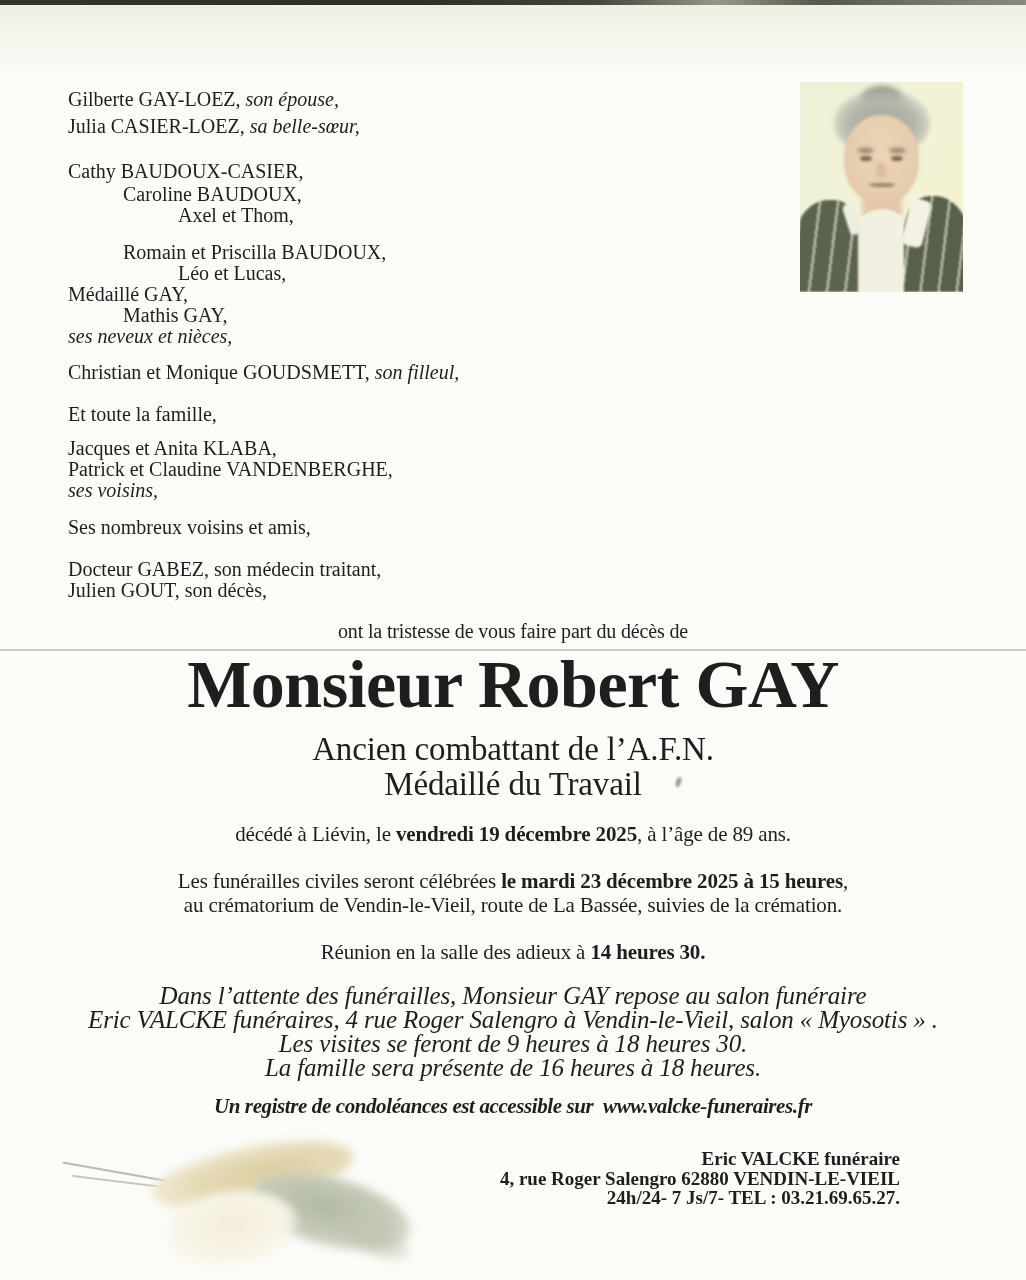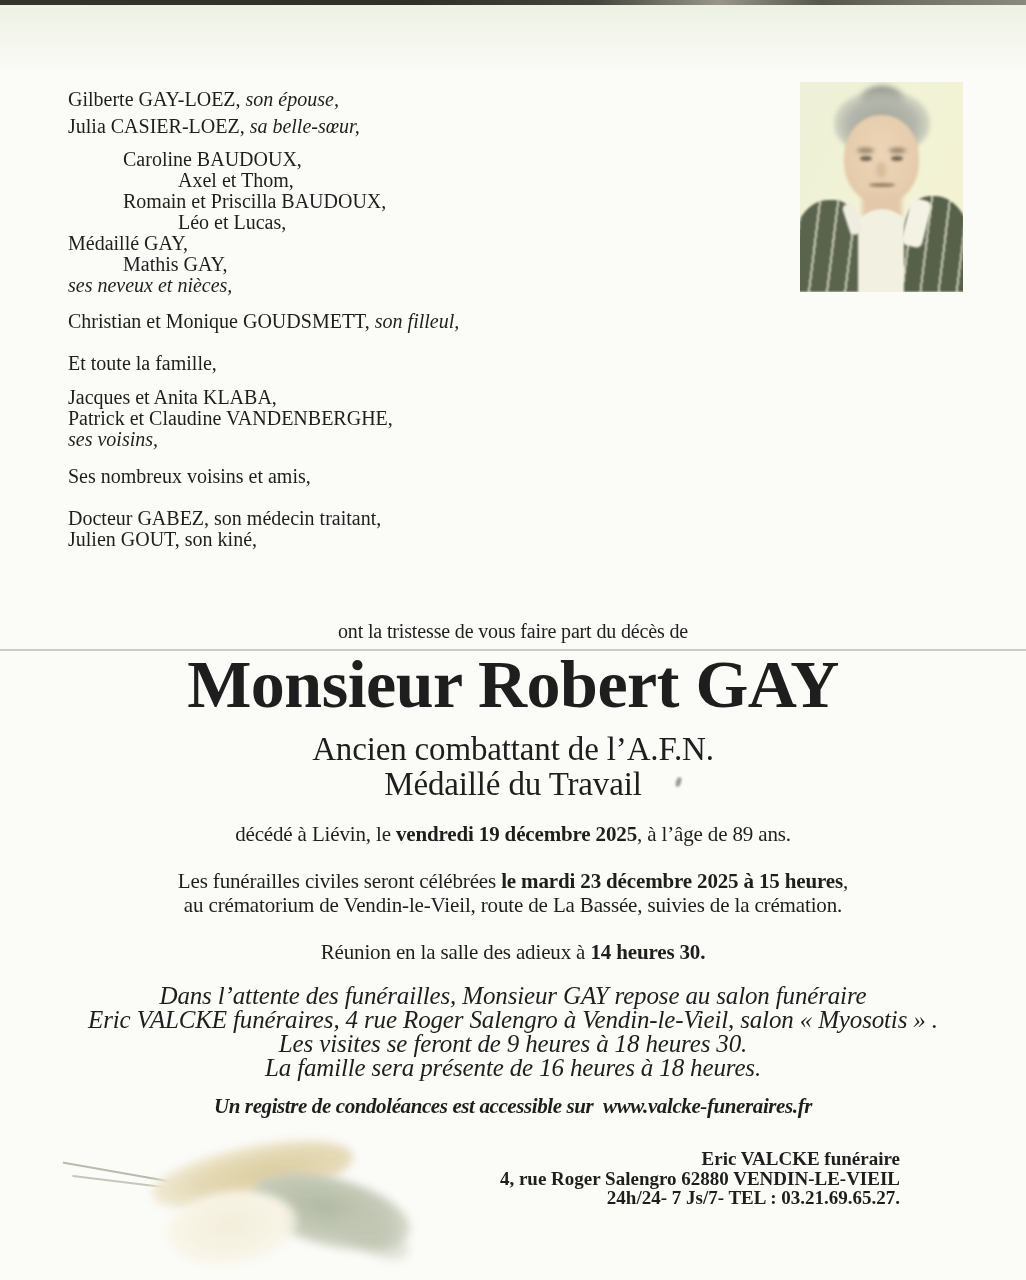--- a/index.html
+++ b/index.html
@@ -92,35 +92,36 @@
 <body>
 
 <div class="page">
 
   <div class="scan-top"></div>
   <div class="scan-tint"></div>
 
   <div class="family" id="family-list">
       <div class="fline" style="margin-top: 0px; padding-left: 0px;"><span>Gilberte GAY-LOEZ, </span><span class="i">son épouse,</span></div>
       <div class="fline" style="margin-top: 6px; padding-left: 0px;"><span>Julia CASIER-LOEZ, </span><span class="i">sa belle-sœur,</span></div>
-      <div class="fline" style="margin-top: 12px; padding-left: 55px;"><span>Caroline BAUDOUX,</span></div>
+      <div class="fline" style="margin-top: 24px; padding-left: 0px;"><span>Cathy BAUDOUX-CASIER,</span></div>
+      <div class="fline" style="margin-top: 2px; padding-left: 55px;"><span>Caroline BAUDOUX,</span></div>
       <div class="fline" style="margin-top: 0px; padding-left: 110px;"><span>Axel et Thom,</span></div>
-      <div class="fline" style="margin-top: 0px; padding-left: 55px;"><span>Romain et Priscilla BAUDOUX,</span></div>
+      <div class="fline" style="margin-top: 16px; padding-left: 55px;"><span>Romain et Priscilla BAUDOUX,</span></div>
       <div class="fline" style="margin-top: 0px; padding-left: 110px;"><span>Léo et Lucas,</span></div>
       <div class="fline" style="margin-top: 0px; padding-left: 0px;"><span>Médaillé GAY,</span></div>
       <div class="fline" style="margin-top: 0px; padding-left: 55px;"><span>Mathis GAY,</span></div>
       <div class="fline" style="margin-top: 0px; padding-left: 0px;"><span class="i">ses neveux et nièces,</span></div>
       <div class="fline" style="margin-top: 15px; padding-left: 0px;"><span>Christian et Monique GOUDSMETT, </span><span class="i">son filleul,</span></div>
       <div class="fline" style="margin-top: 21px; padding-left: 0px;"><span>Et toute la famille,</span></div>
       <div class="fline" style="margin-top: 13px; padding-left: 0px;"><span>Jacques et Anita KLABA,</span></div>
       <div class="fline" style="margin-top: 0px; padding-left: 0px;"><span>Patrick et Claudine VANDENBERGHE,</span></div>
       <div class="fline" style="margin-top: 0px; padding-left: 0px;"><span class="i">ses voisins,</span></div>
       <div class="fline" style="margin-top: 16px; padding-left: 0px;"><span>Ses nombreux voisins et amis,</span></div>
       <div class="fline" style="margin-top: 21px; padding-left: 0px;"><span>Docteur GABEZ, son médecin traitant,</span></div>
-      <div class="fline" style="margin-top: 0px; padding-left: 0px;"><span>Julien GOUT, son kiné,</span></div>
+      <div class="fline" style="margin-top: 0px; padding-left: 0px;"><span>Julien GOUT, son décès,</span></div>
     </div>
 
   <div class="photo">
     <div class="ph-tuft"></div>
     <div class="ph-hair"></div>
     <div class="ph-face"></div>
     <div class="ph-brow-l"></div>
     <div class="ph-brow-r"></div>
     <div class="ph-eye-l"></div>
     <div class="ph-eye-r"></div>

